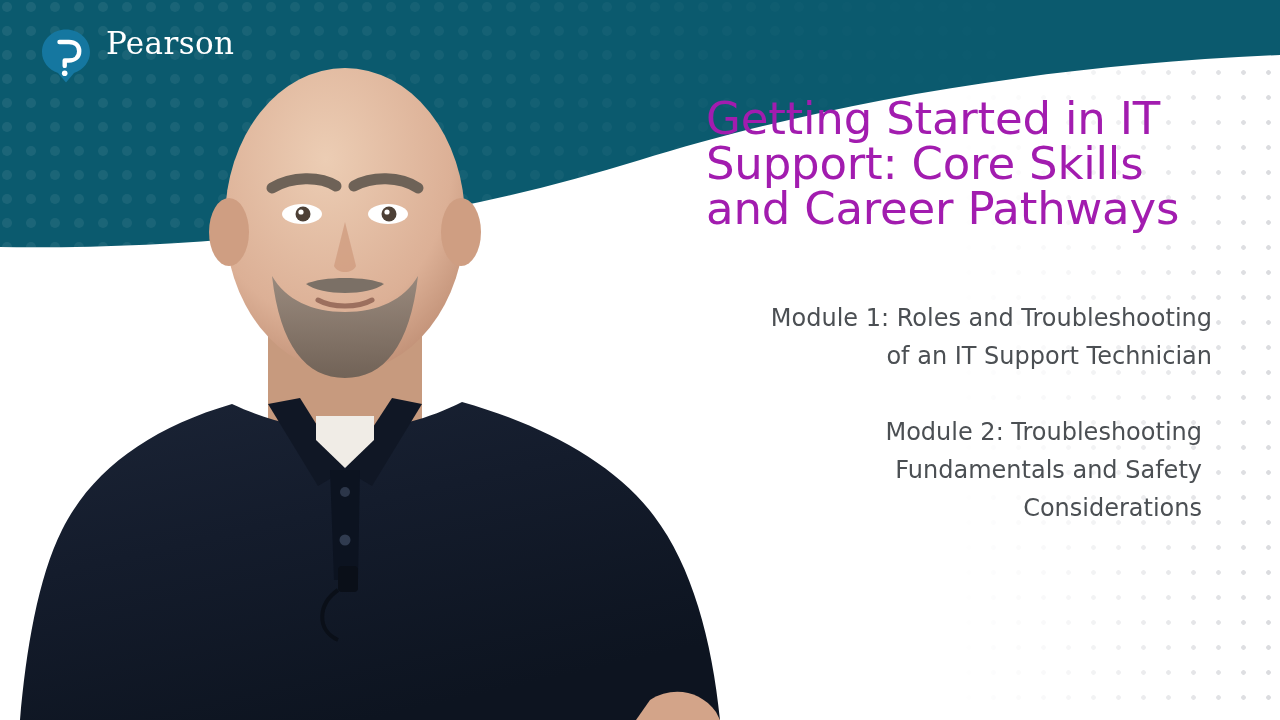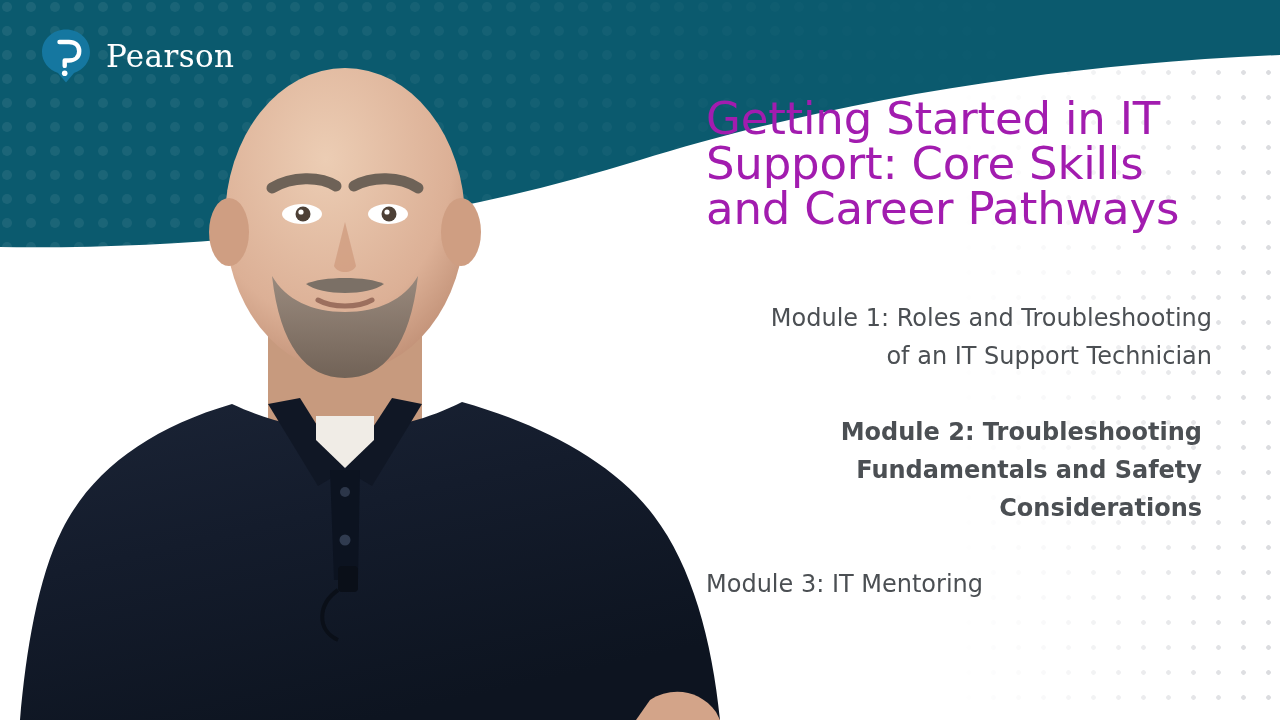--- a/index.html
+++ b/index.html
@@ -44,21 +44,21 @@
     height: 300px;
   }
   .teal-band svg { display: block; }
 
   
   .logo {
     position: absolute;
     left: 40px;
     top: 28px;
     display: flex;
-    align-items: center;
+    align-items: flex-start;
     gap: 14px;
     z-index: 6;
   }
   .logo-mark {
     width: 52px;
     height: 56px;
     flex: 0 0 auto;
   }
   .logo-word {
     color: #ffffff;
@@ -109,21 +109,21 @@
     font-weight: 400;
     margin-bottom: 38px;
     text-align: justify;
     text-align-last: right;
     white-space: pre-line;
   }
   .module:last-child {
     margin-bottom: 0;
   }
   .module.m1 { width: 506px; }
-  .module.m2 { width: 496px; margin-top: 10px; font-weight: bold; }
+  .module.m2 { width: 496px; margin-top: 10px; }
   .module.m3 { width: 310px; text-align-last: left; margin-top: 30px; }
 </style>
 </head>
 <body>
 
 <div id="slide">
 
   <div class="dot-grid"></div>
 
   <div class="teal-band">
@@ -244,17 +244,16 @@
     <h1 class="slide-title">Getting Started in IT
 Support: Core Skills
 and Career Pathways</h1>
 
     <div class="modules">
       <div class="module m1">Module 1: Roles and Troubleshooting
 of an IT Support Technician</div>
       <div class="module m2">Module 2: Troubleshooting
 Fundamentals and Safety
 Considerations</div>
-      <div class="module m3">Module 3: IT Mentoring</div>
     </div>
   </div>
 
 </div>
 
 </body></html>

